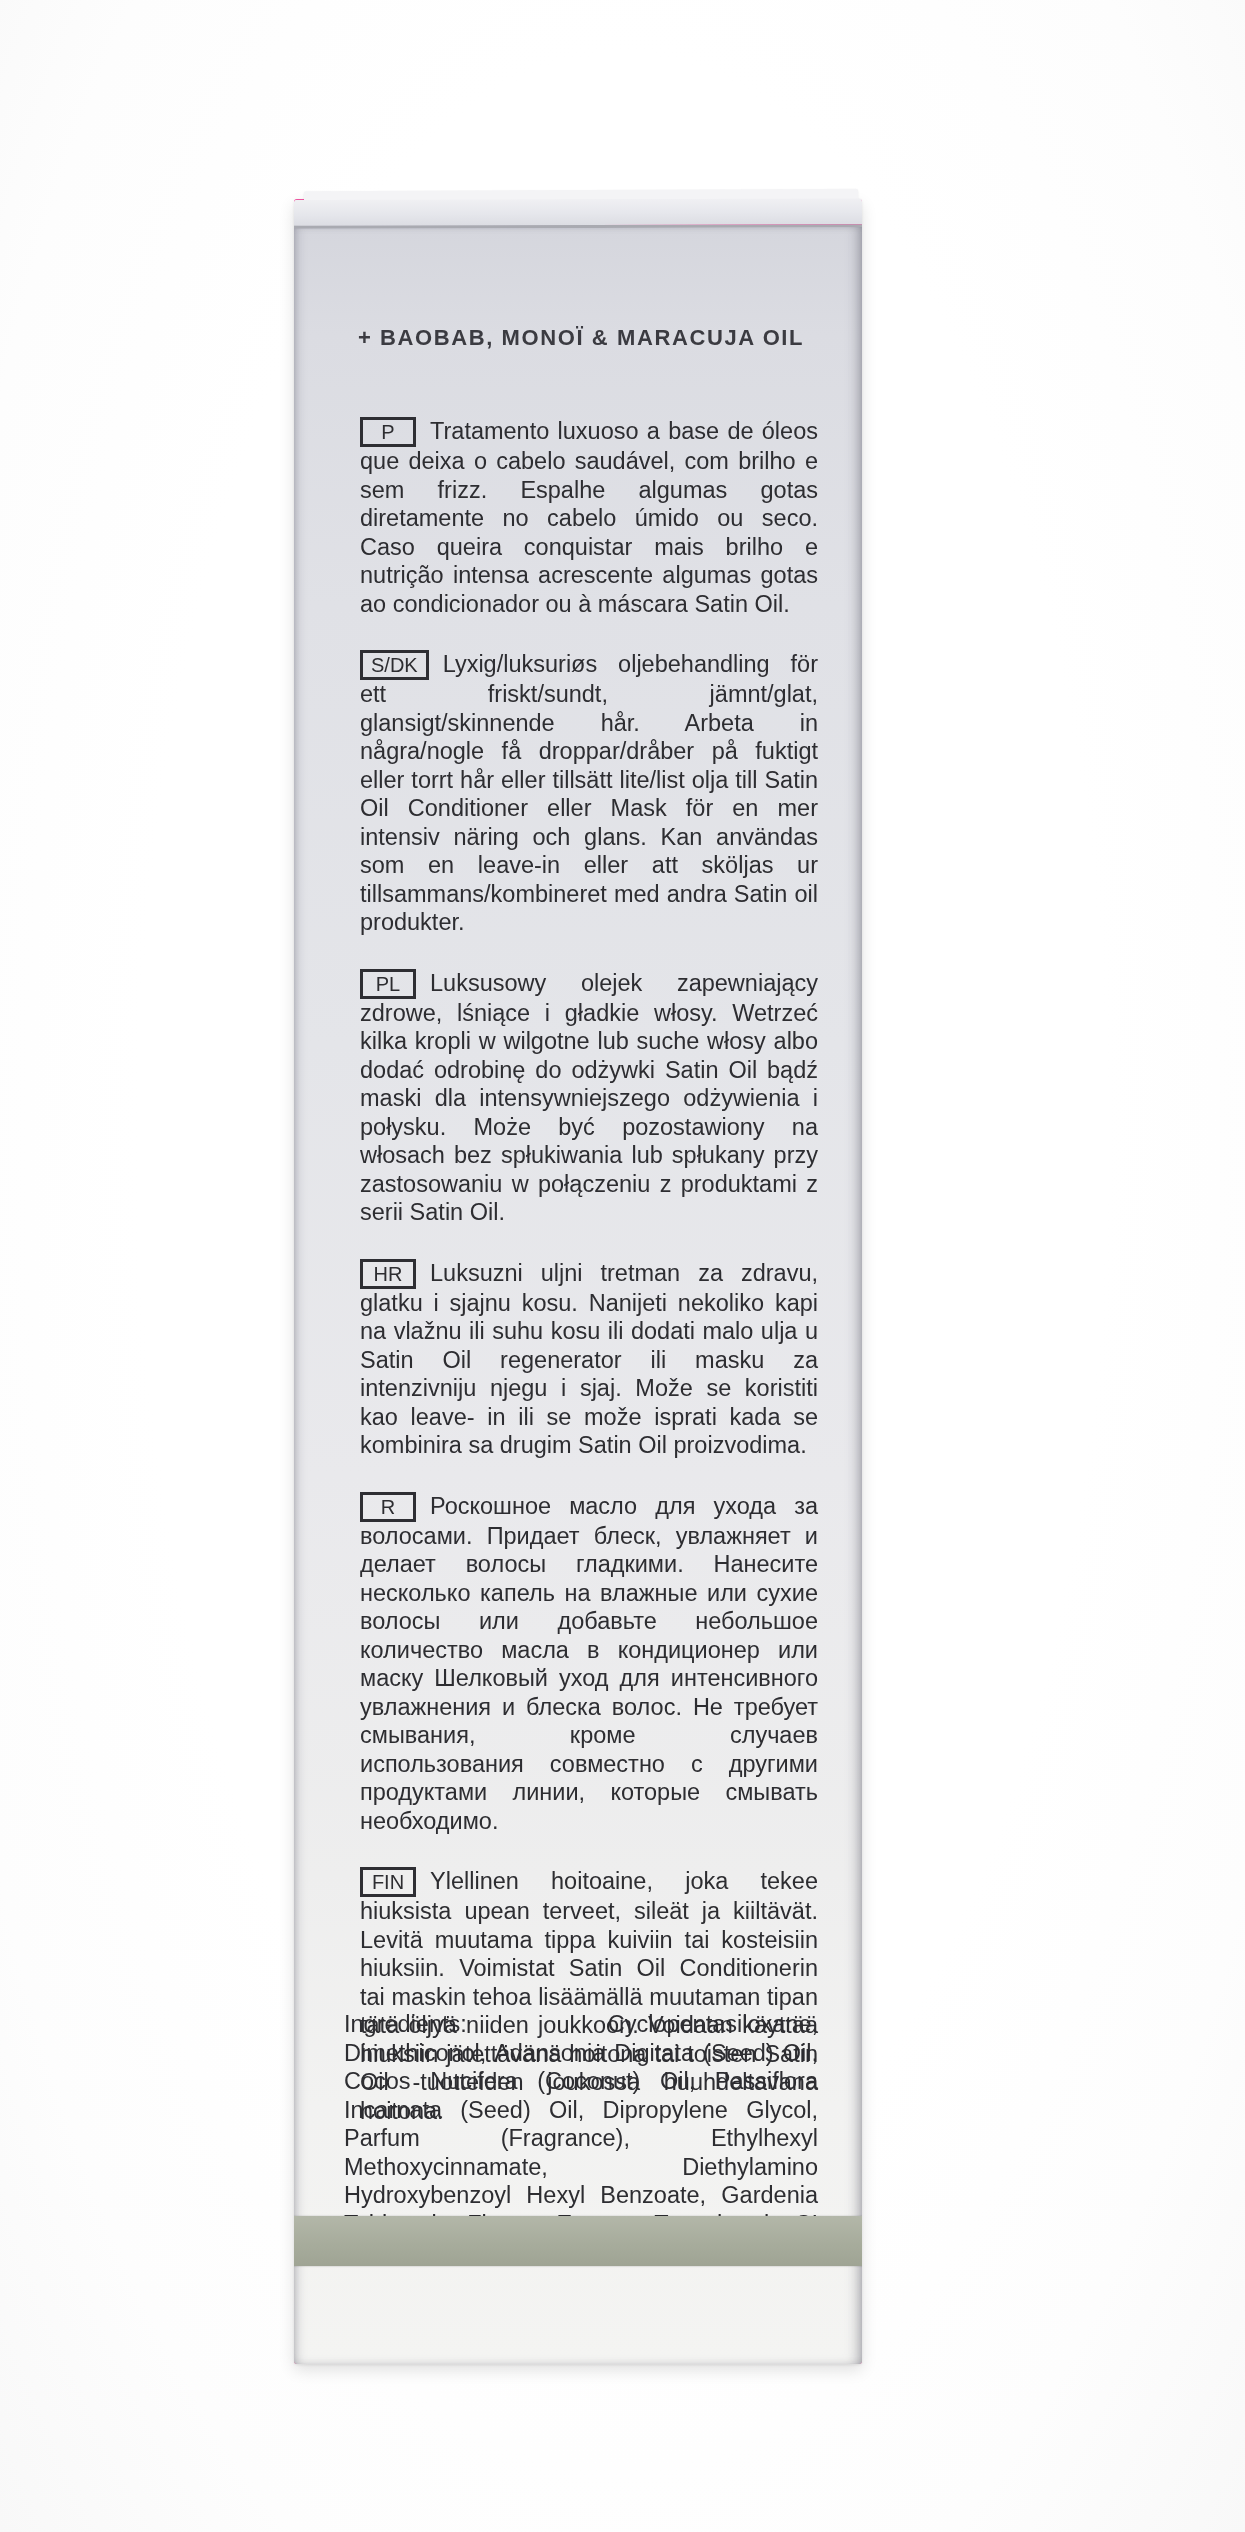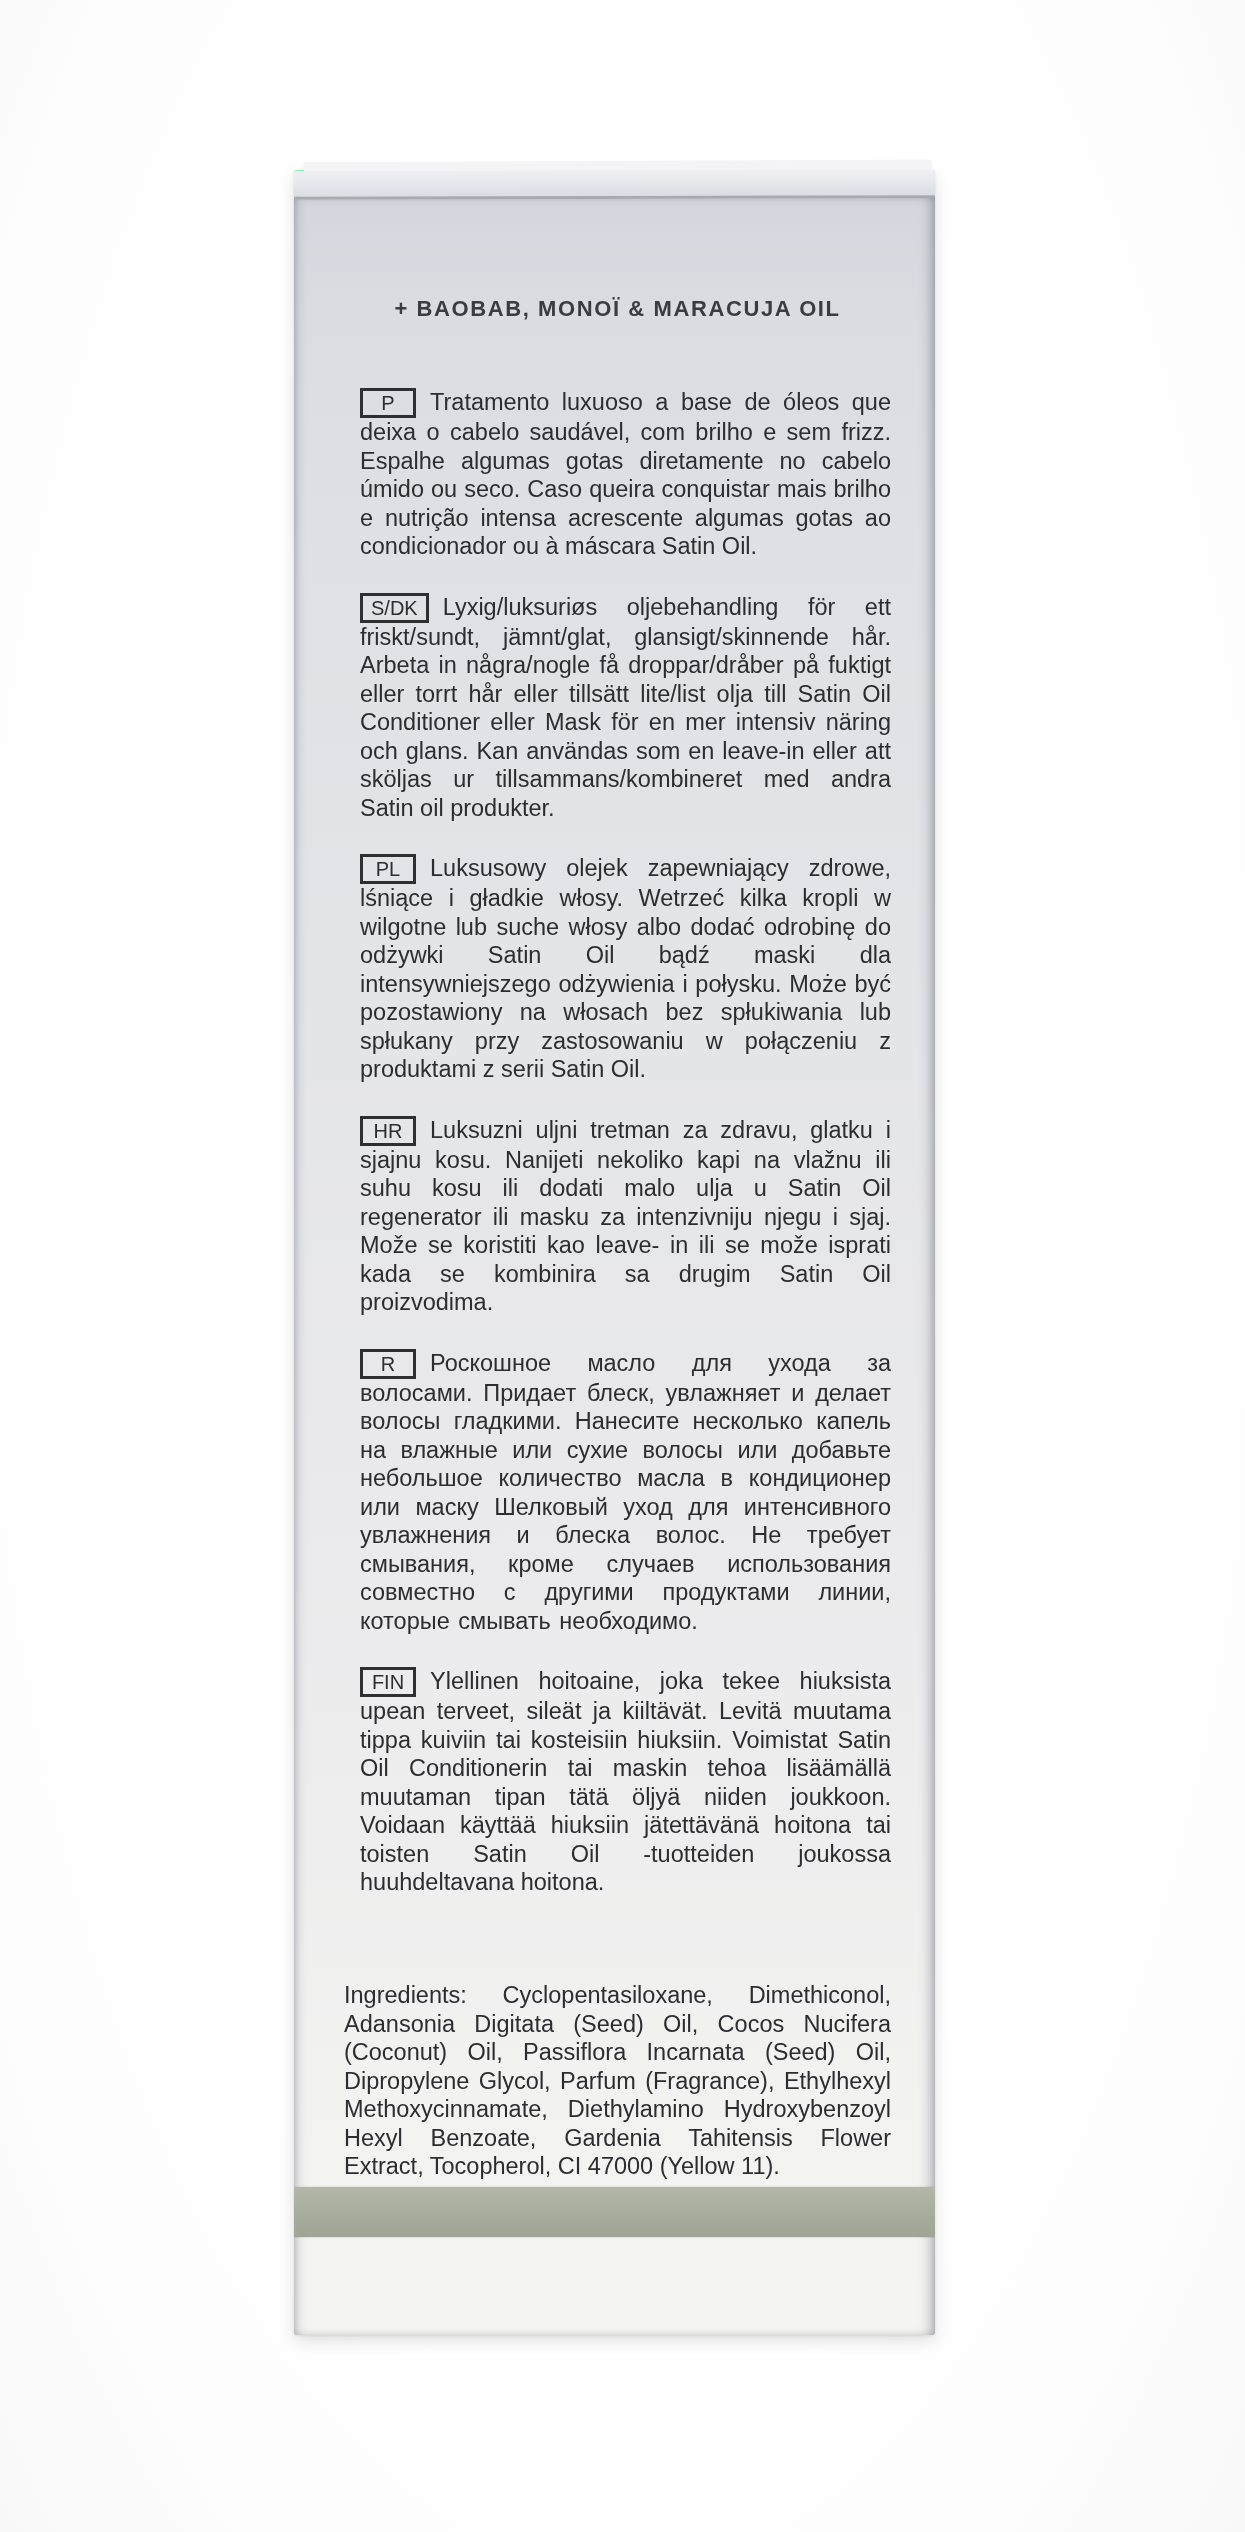--- a/index.html
+++ b/index.html
@@ -3,24 +3,24 @@
 <meta charset="utf-8">
 <style>
   html,body{margin:0;padding:0;}
   body{
     width:1245px;height:2532px;position:relative;overflow:hidden;
     background:radial-gradient(ellipse at 50% 45%, #ffffff 55%, #fdfdfd 80%, #f8f8f8 100%);
     font-family:"Liberation Sans", sans-serif;
     -webkit-font-smoothing:antialiased;
   }
   .box{
-    position:absolute;left:294px;top:170px;width:641px;height:2165px;
+    position:absolute;left:294px;top:199px;width:568px;height:2165px;
     border-radius:3px;
     box-shadow:0 6px 16px rgba(0,0,0,.12), 0 1px 3px rgba(0,0,0,.08);
-    background:#86efac;
+    background:#ec4899;
   }
   .box::before{ 
     content:"";position:absolute;left:10px;right:4px;top:-9px;height:12px;
     background:#f4f4f6;border-radius:2px 2px 0 0;
     box-shadow:0 1px 2px rgba(0,0,0,.10);
     transform:rotate(-.25deg);
   }
   .lid{
     position:absolute;left:0;right:0;top:0;height:26px;
     background:linear-gradient(180deg,#f0f0f3 0%,#e6e7ec 55%,#dcdde3 100%);

